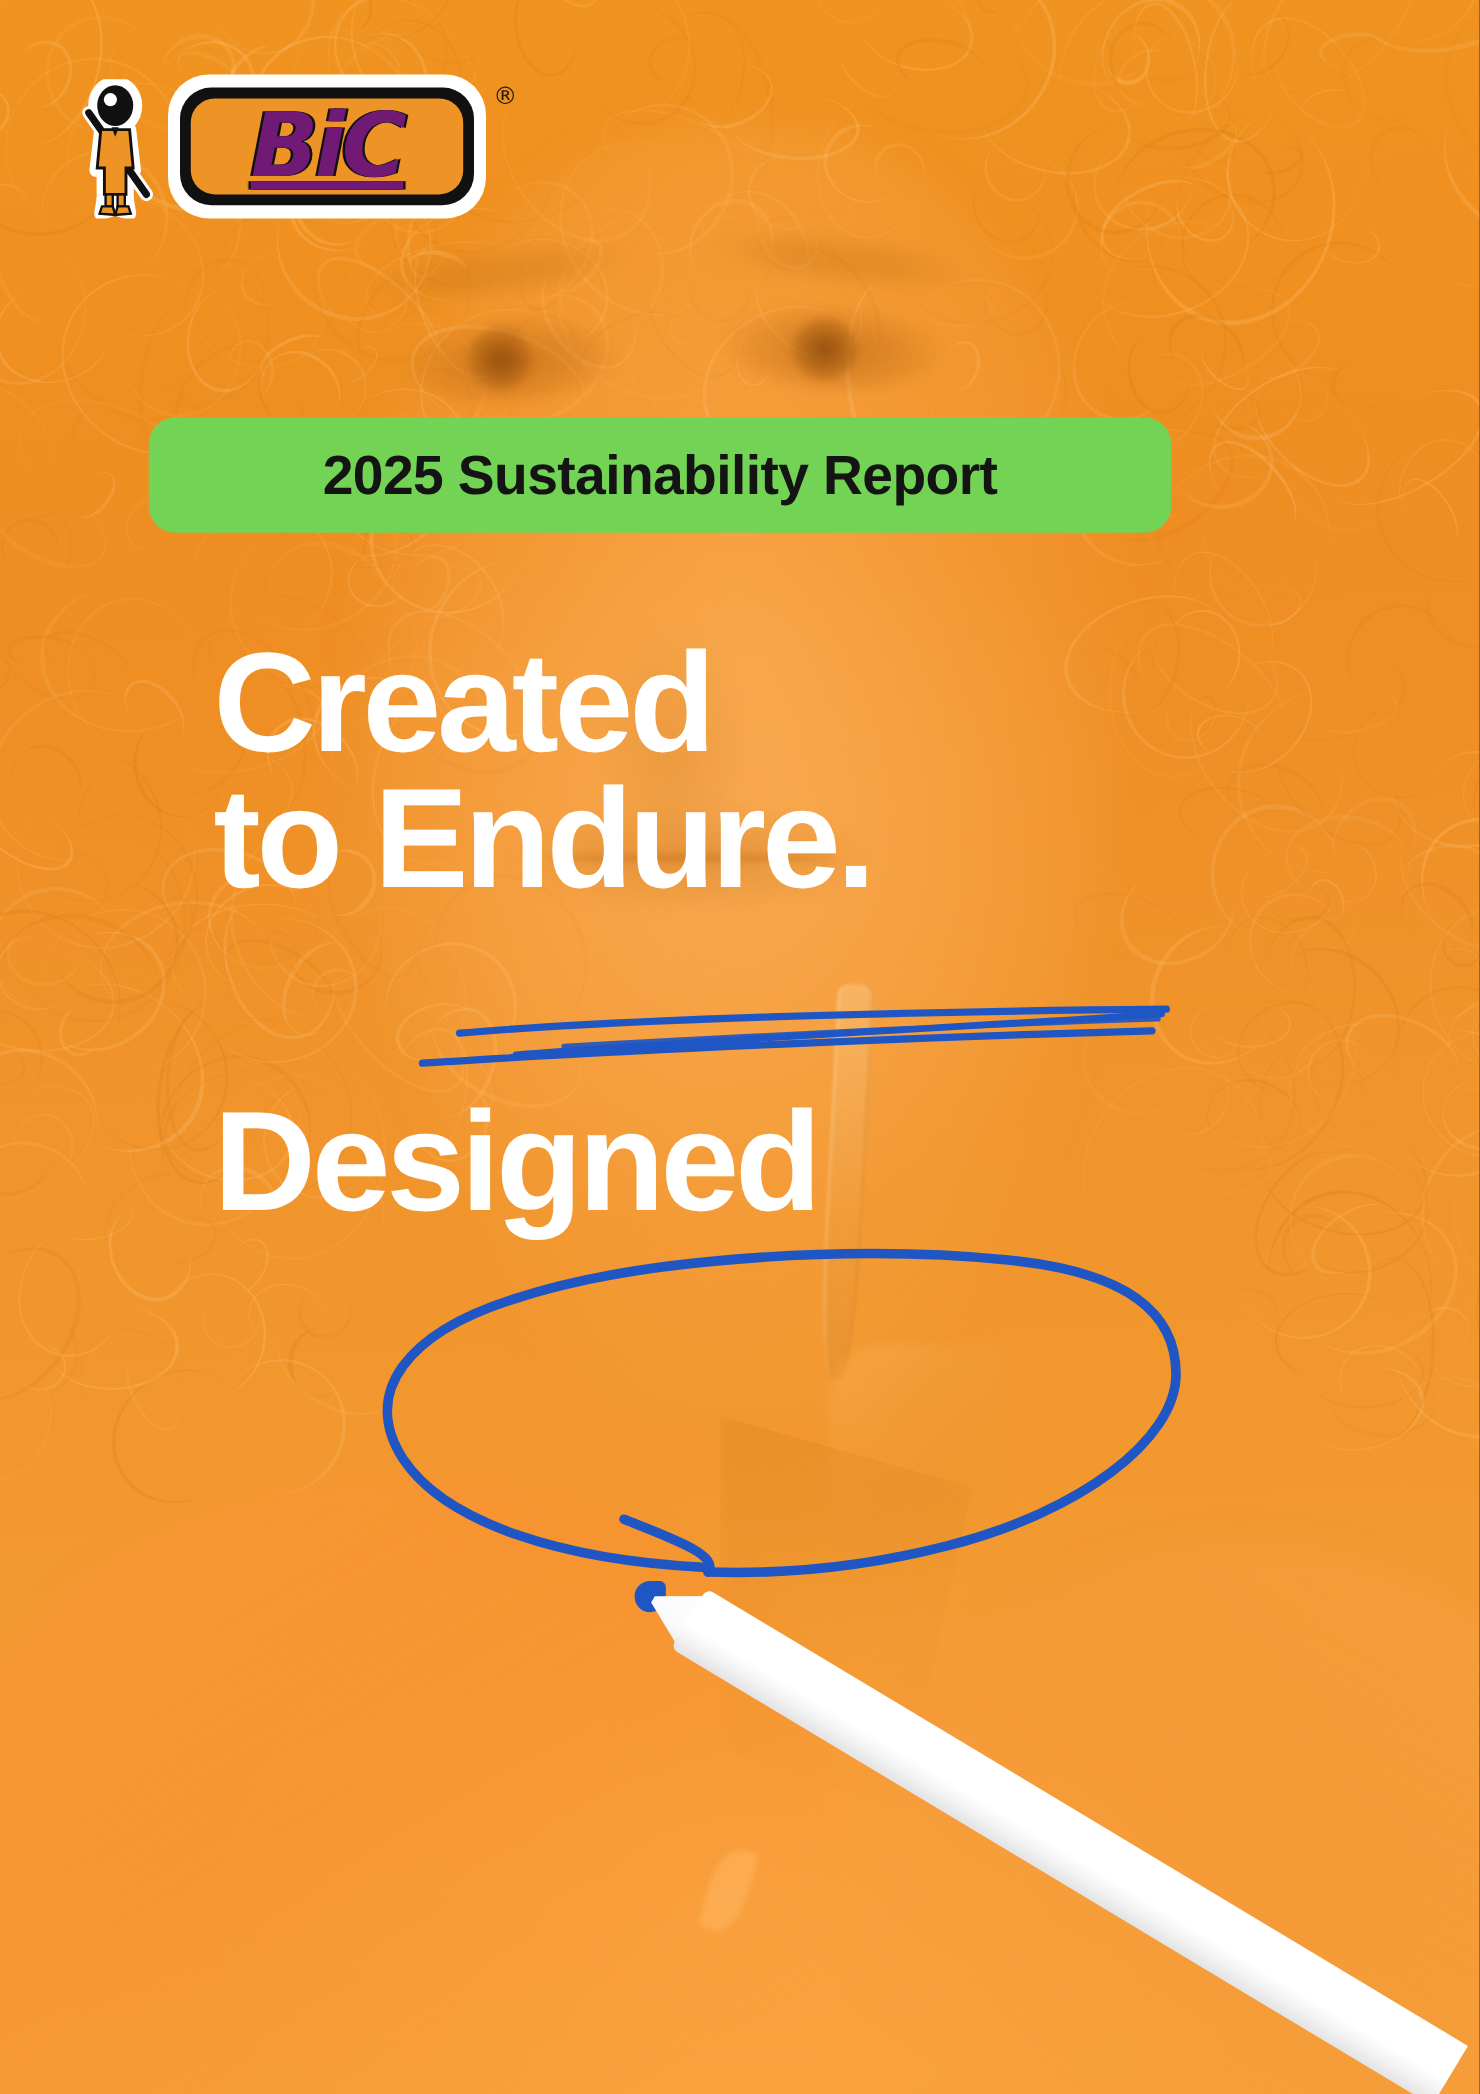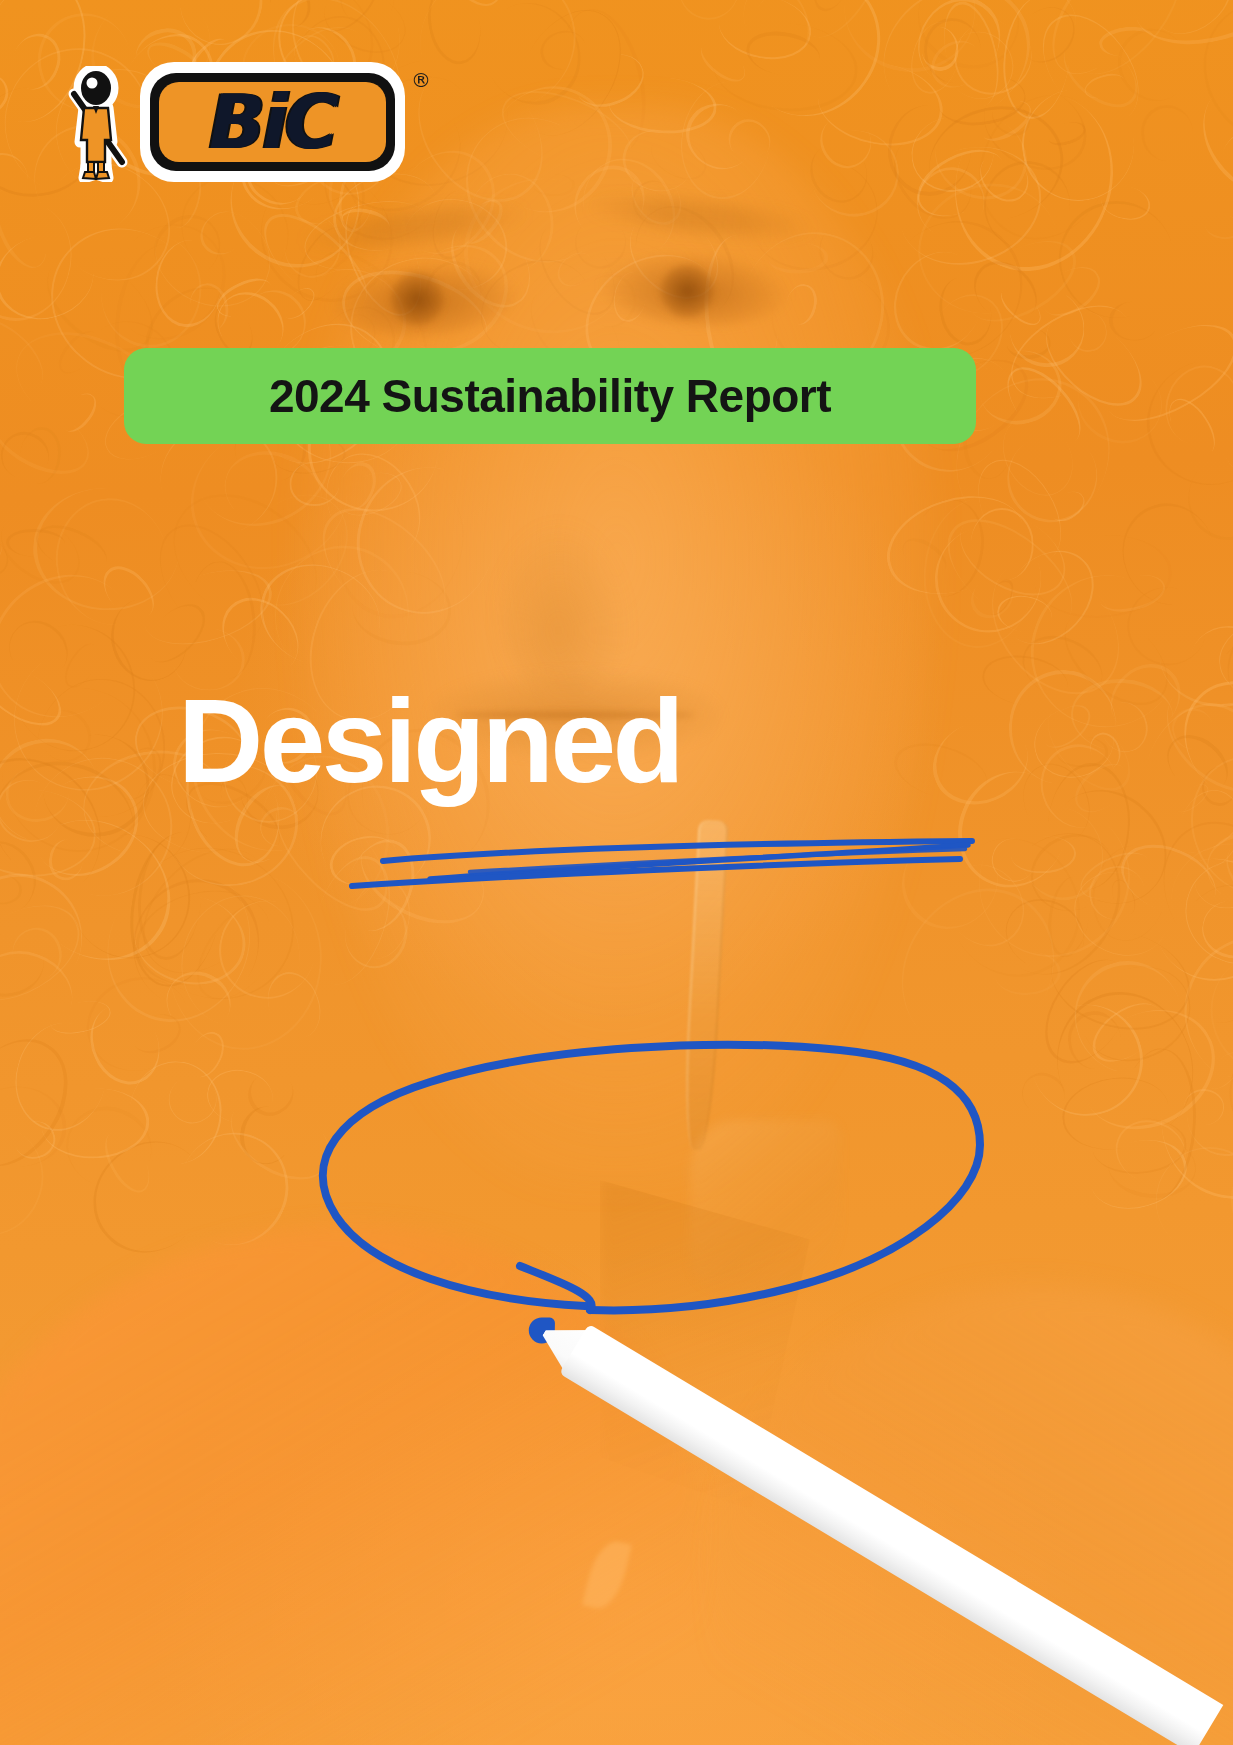--- a/index.html
+++ b/index.html
@@ -197,23 +197,24 @@
   .logo-text {
     position: absolute;
     left: 0; right: 0; top: 50%;
     transform: translateY(-50%);
     text-align: center;
     font-family: "DejaVu Sans", sans-serif;
     font-weight: bold;
     font-style: italic;
     font-size: 74px;
     letter-spacing: -3px;
-    color: #0f172a;
+    color: #701a75;
     line-height: 1;
     text-shadow: 2px 0 0 #111, -2px 0 0 #111;
+    text-decoration: underline;
   }
   .logo-reg {
     position: absolute;
     right: -26px; top: 6px;
     font-size: 20px;
     color: #1c1c1c;
     font-family: "DejaVu Sans", sans-serif;
   }
   
   .mascot { position: absolute; left: 0; top: 4px; width: 90px; height: 116px; }
@@ -835,24 +836,28 @@
       <div class="logo-pill-inner">
         <div class="logo-pill-core">
           <div class="logo-text">BiC</div>
         </div>
       </div>
       <div class="logo-reg">®</div>
     </div>
   </div>
 
   <div class="banner">
-    <span class="banner-text">2024 Sustainability Report</span>
+    <span class="banner-text">2025 Sustainability Report</span>
   </div>
 
   <div class="headline">
+    <div>
+      <div class="hl-line">Created</div>
+      <div class="hl-line">to Endure.</div>
+    </div>
     <div class="hl-block2">
       <div class="hl-line">Designed</div>
     </div>
   </div>
 
   <svg class="ink" viewBox="0 0 1233 1745">
     <g fill="none" stroke="#1F56C4" stroke-linecap="round" stroke-linejoin="round">
 
       <path d="M383 861 C 520 849, 760 843, 972 841" stroke-width="6"></path>
       <path d="M968 845 C 800 856, 600 866, 430 879" stroke-width="5.5"></path>

